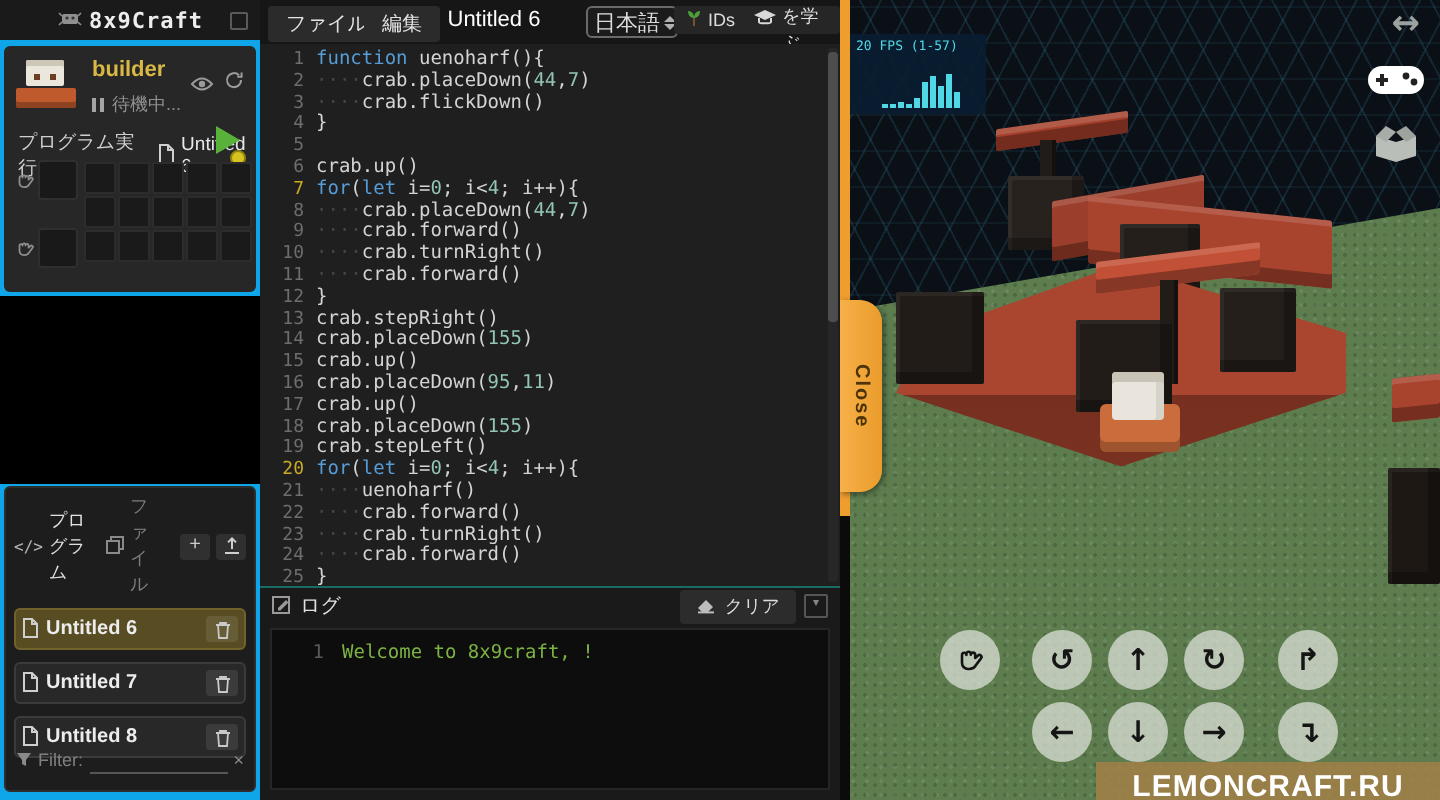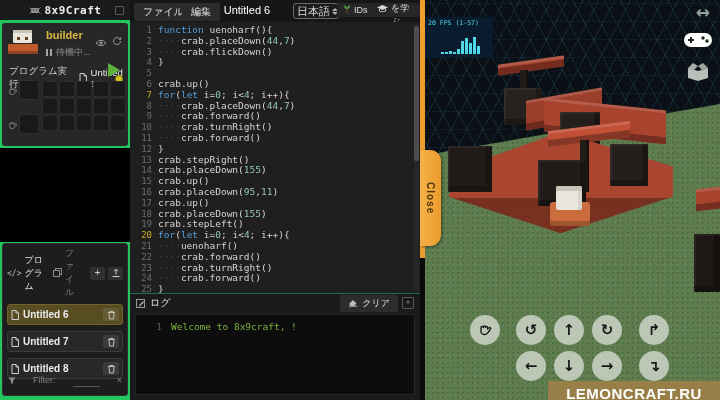--- a/index.html
+++ b/index.html
@@ -1,20 +1,20 @@
 <!DOCTYPE html>
 <html><head>
 <meta charset="utf-8">
 <style>
   html,body{margin:0;padding:0;background:#000;}
   .app{position:relative;width:720px;height:400px;overflow:hidden;background:#111;
        font-family:"Liberation Sans",sans-serif;-webkit-font-smoothing:antialiased;}
 
   
-  .sidebar{position:absolute;left:0;top:0;width:130px;height:400px;background:#22c55e;border-right:1px solid #1d4ed8;}
+  .sidebar{position:absolute;left:0;top:0;width:130px;height:400px;background:#0ea5e9;border-right:1px solid #1d4ed8;}
   .sb-header{position:relative;height:20px;background:#1a1a1a;display:flex;align-items:center;justify-content:center;gap:4px;}
   .logo{font-family:"DejaVu Sans Mono",monospace;font-weight:bold;font-size:11px;color:#ededed;letter-spacing:.5px;}
   .win-icon{position:absolute;right:6px;top:6px;width:7px;height:7px;border:1px solid #5a5a5a;border-radius:1px;}
   .sb-panel{position:absolute;left:2px;top:23px;width:126px;height:123px;background:#272727;border-radius:3px;}
   .avatar{position:absolute;left:6px;top:7px;width:30px;height:26px;}
   .av-head{position:absolute;left:5px;top:0;width:19px;height:13px;background:#ece7dc;border-radius:1px;box-shadow:inset 0 3px 0 #cdc7b8;}
   .av-eye{position:absolute;top:7px;width:3px;height:3px;background:#6b3f23;}
   .av-body{position:absolute;left:0;top:14px;width:30px;height:10px;background:#bf5a2d;border-radius:1px;box-shadow:inset 0 -3px 0 rgba(0,0,0,.25);}
   .entity-name{position:absolute;left:44px;top:6px;font-size:11px;font-weight:bold;color:#d9b944;}
   .eye-icon{position:absolute;right:21px;top:10px;}
@@ -39,21 +39,21 @@
   .tab-code{color:#e0e0e0;}
   .tab-code .glyph{font-family:"DejaVu Sans Mono",monospace;font-size:8px;color:#b5b5b5;}
   .tab-file{color:#7d7d7d;}
   .pg-actions{margin-left:auto;display:flex;gap:3px;}
   .mini-btn{width:15px;height:13px;background:#303030;border-radius:2px;color:#ccc;font-size:10px;line-height:12px;text-align:center;cursor:pointer;display:flex;align-items:center;justify-content:center;}
   .pg-list{padding:3px 4px 0 4px;}
   .pg-item{height:19px;margin-bottom:6px;background:#282828;border:1px solid #3b3b3b;border-radius:3px;display:flex;align-items:center;gap:4px;padding:0 3px;cursor:pointer;}
   .pg-item.sel{background:#574c22;border-color:#71622c;}
   .pg-item .lbl{flex:1;font-size:10px;font-weight:bold;color:#ececec;white-space:nowrap;overflow:hidden;}
   .trash-btn{width:16px;height:13px;background:rgba(255,255,255,.09);border-radius:2px;display:flex;align-items:center;justify-content:center;cursor:pointer;}
-  .pg-filter{position:absolute;left:5px;right:5px;bottom:6px;display:flex;align-items:center;gap:17px;}
+  .pg-filter{position:absolute;left:5px;right:5px;bottom:6px;display:flex;align-items:center;gap:3px;}
   .filter-label{font-size:9px;color:#808080;}
   .filter-input{flex:1;background:transparent;border:none;border-bottom:1px solid #565656;height:10px;outline:none;color:#ddd;font-size:9px;min-width:0;}
   .filter-clear{color:#8a8a8a;font-size:9px;cursor:pointer;}
 
   
   .editor{position:absolute;left:130px;top:0;width:290px;height:400px;background:#1f1f1f;}
   .ed-top{position:relative;height:22px;background:#161616;}
   .menu-btn{position:absolute;top:3px;padding:2px 9px;background:#2b2b2b;border-radius:2px;font-size:10px;color:#e3e3e3;cursor:pointer;}
   .btn-file{left:4px;} .btn-edit{left:52px;}
   .ed-title{position:absolute;left:67px;top:4px;width:100px;text-align:center;font-size:11px;color:#fff;}

